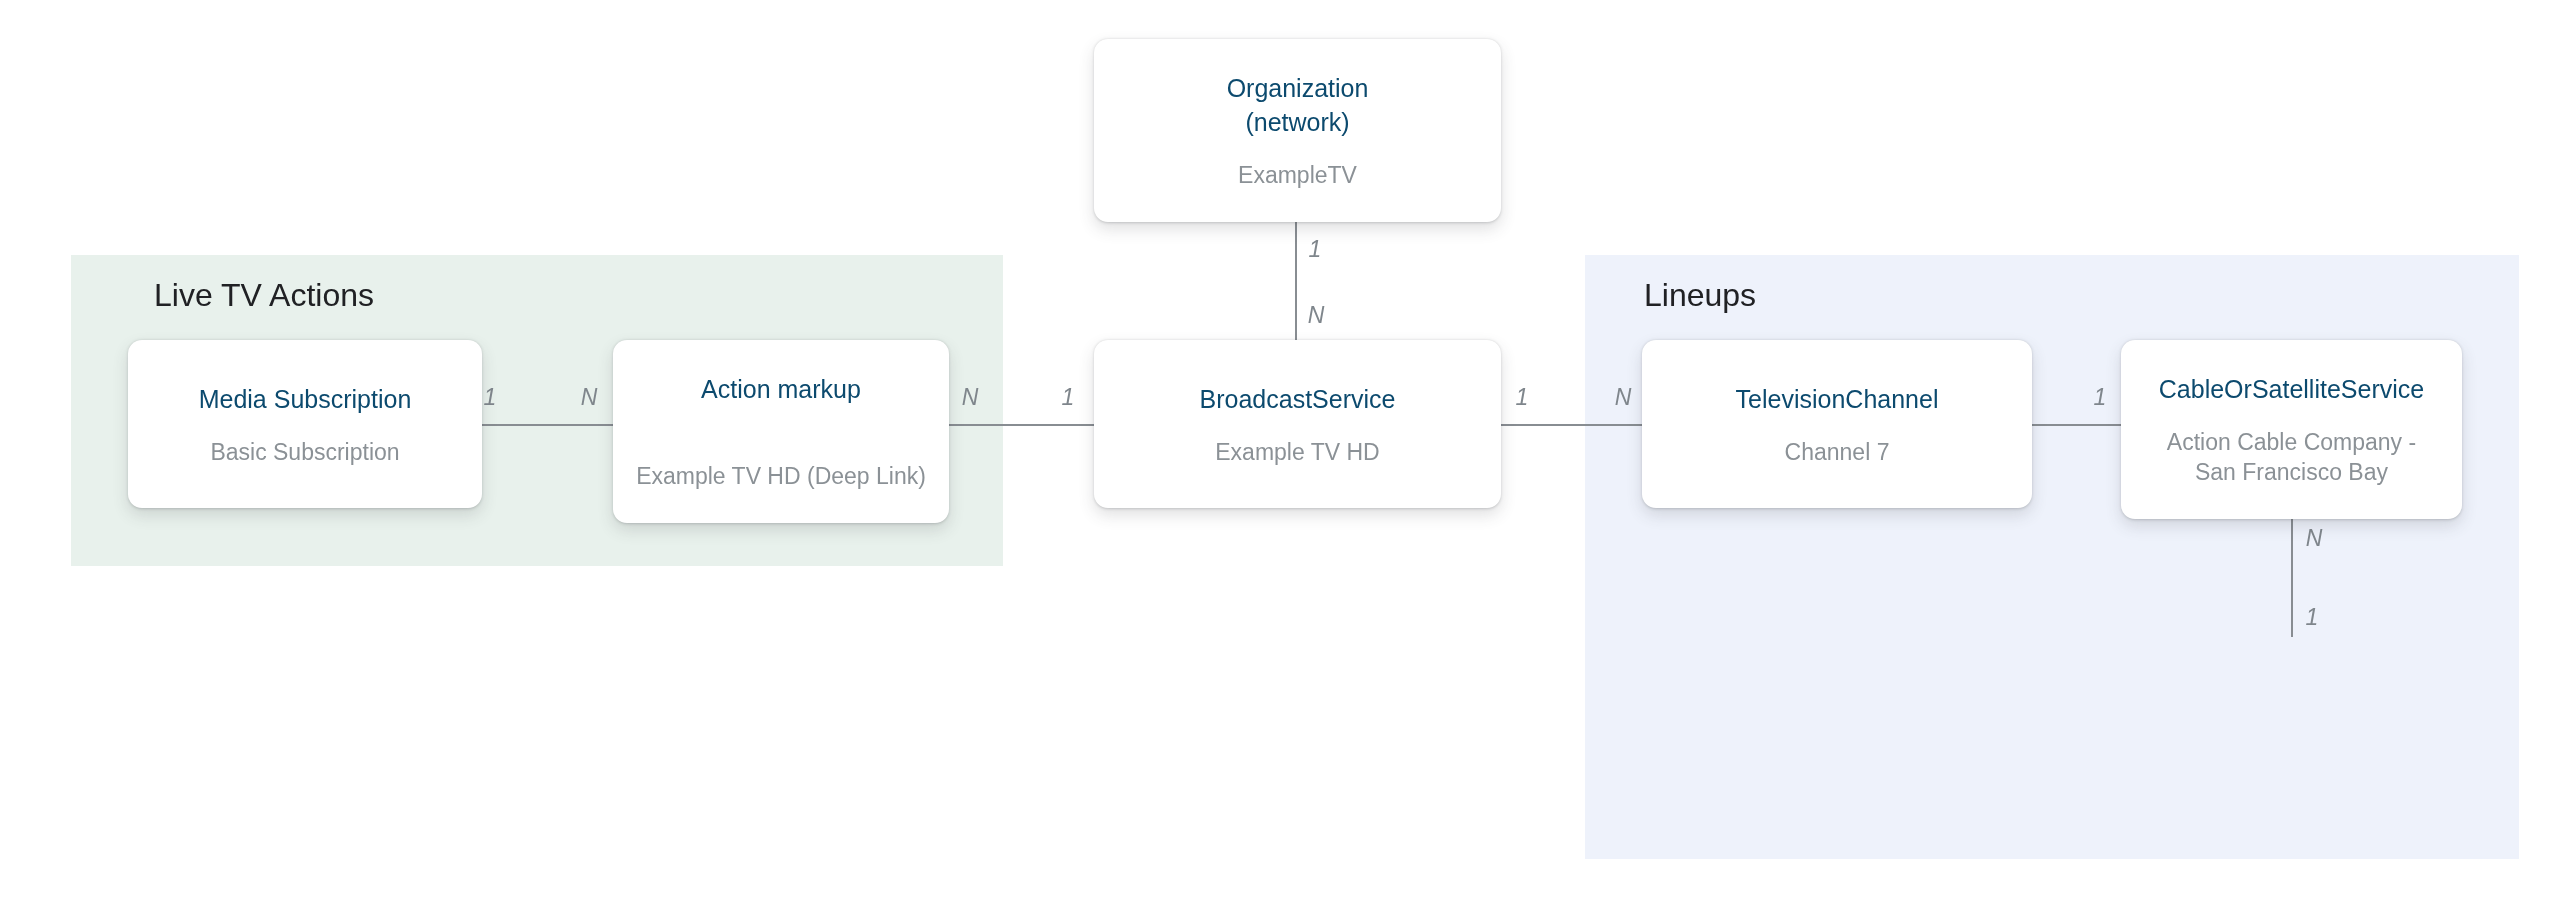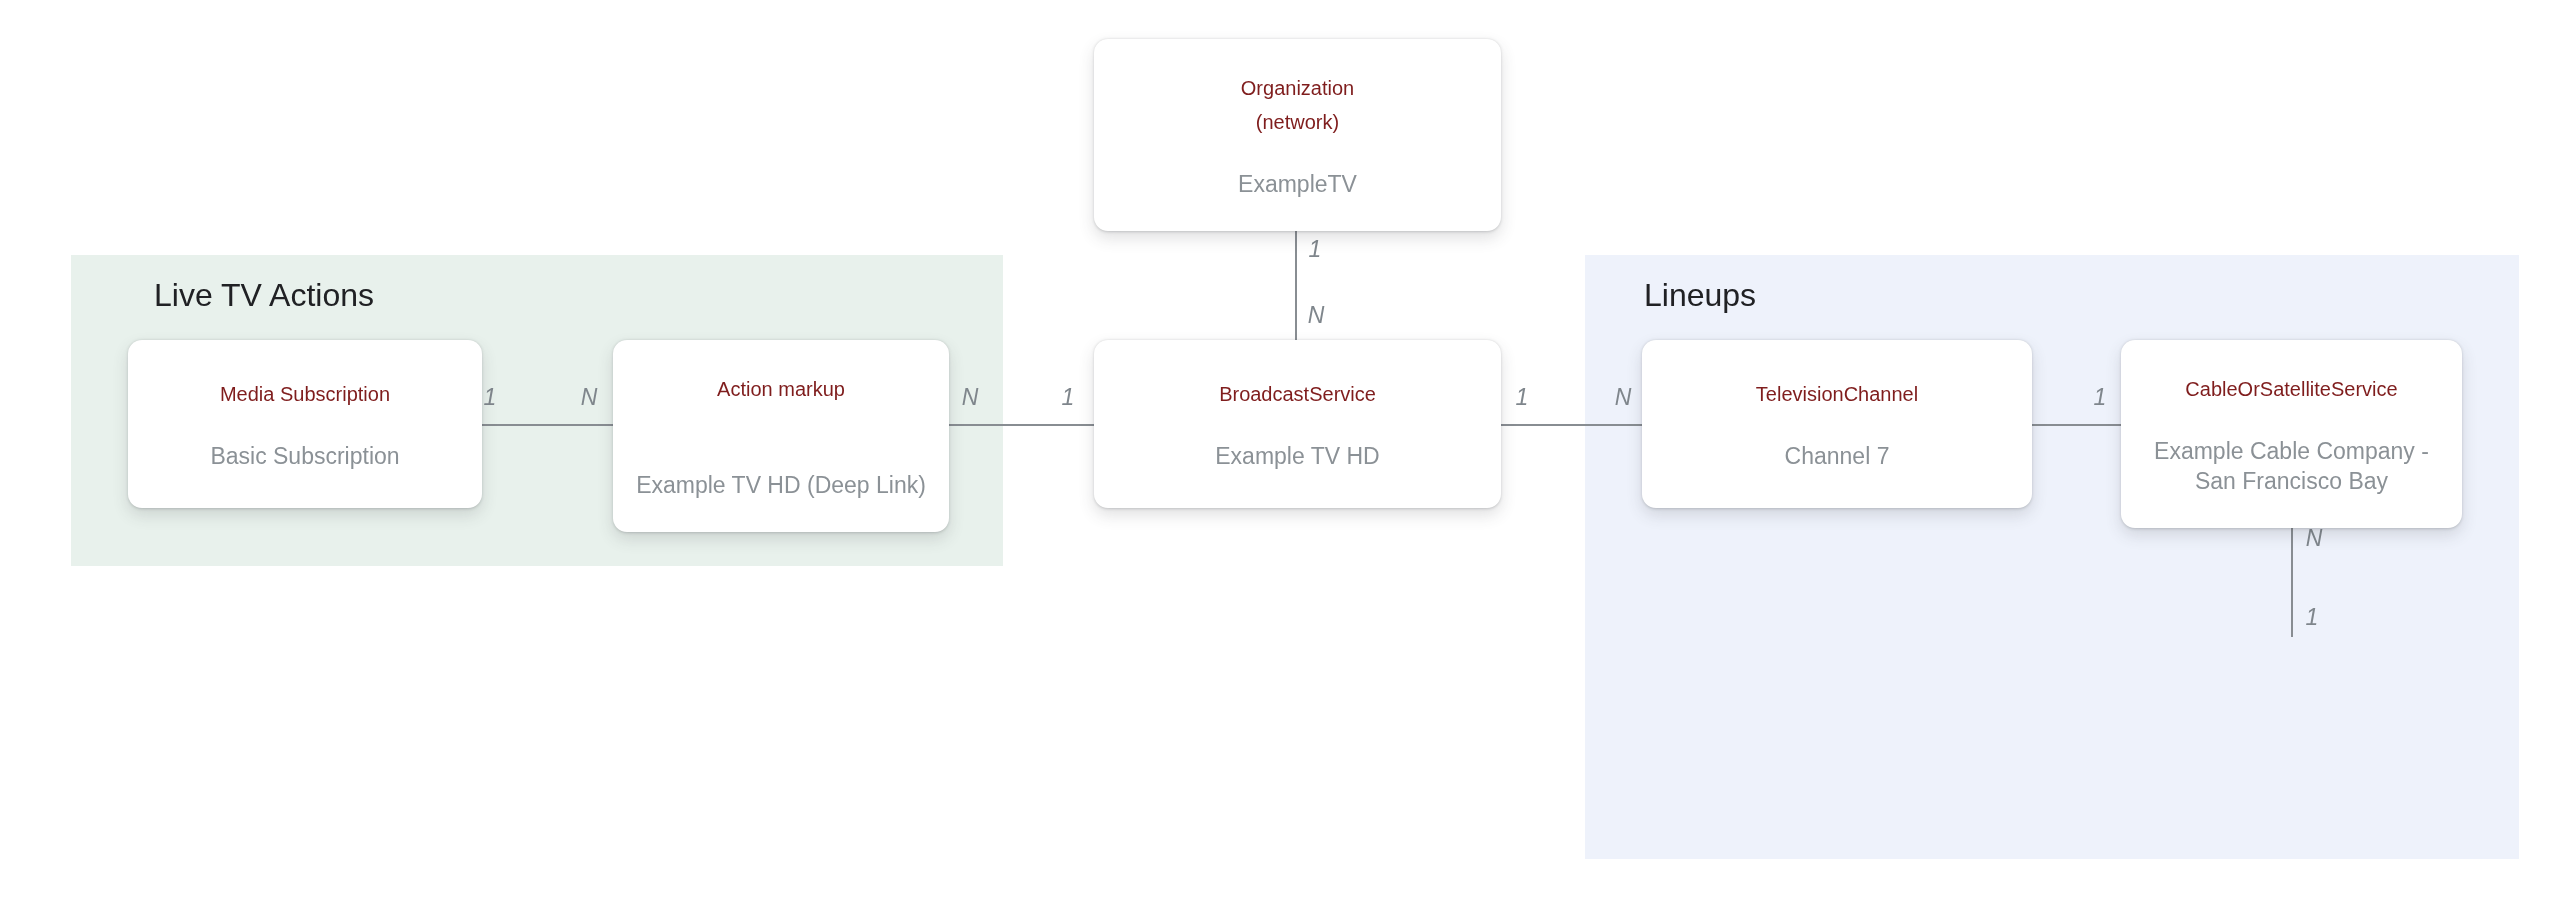--- a/index.html
+++ b/index.html
@@ -49,27 +49,27 @@
     display: flex;
     flex-direction: column;
     align-items: center;
     justify-content: center;
     box-sizing: border-box;
     padding: 32px 16px;
     min-height: 168px;
     text-align: center;
   }
   .node .title {
-    font-size: 20px;
+    font-size: 25px;
     line-height: 34px;
-    color: #7f1d1d;
+    color: #0c4a6e;
     white-space: nowrap;
   }
   .node .subtitle {
-    margin-top: 30px;
+    margin-top: 21px;
     font-size: 23px;
     line-height: 30px;
     color: #8b9196;
     white-space: nowrap;
   }
   .node .subtitle.wrap2 { white-space: normal; }
 
   .node.org-network       { left: 1094px; top: 39px;  width: 407px; }
   .node.media-subscription{ left: 128px;  top: 340px; width: 354px; }
   .node.action-markup     { left: 613px;  top: 340px; width: 336px; gap: 34px; }
@@ -163,20 +163,20 @@
   </div>
 
   <div class="node television-channel">
     <div class="title">TelevisionChannel</div>
     <div class="subtitle">Channel 7</div>
   </div>
 
   <div class="node cable-satellite">
     <div class="title">CableOrSatelliteService</div>
     <div class="subtitle wrap2">
-      <div>Example Cable Company -</div>
+      <div>Action Cable Company -</div>
       <div>San Francisco Bay</div>
     </div>
   </div>
 
 
 </div>
 
 
 </body></html>

